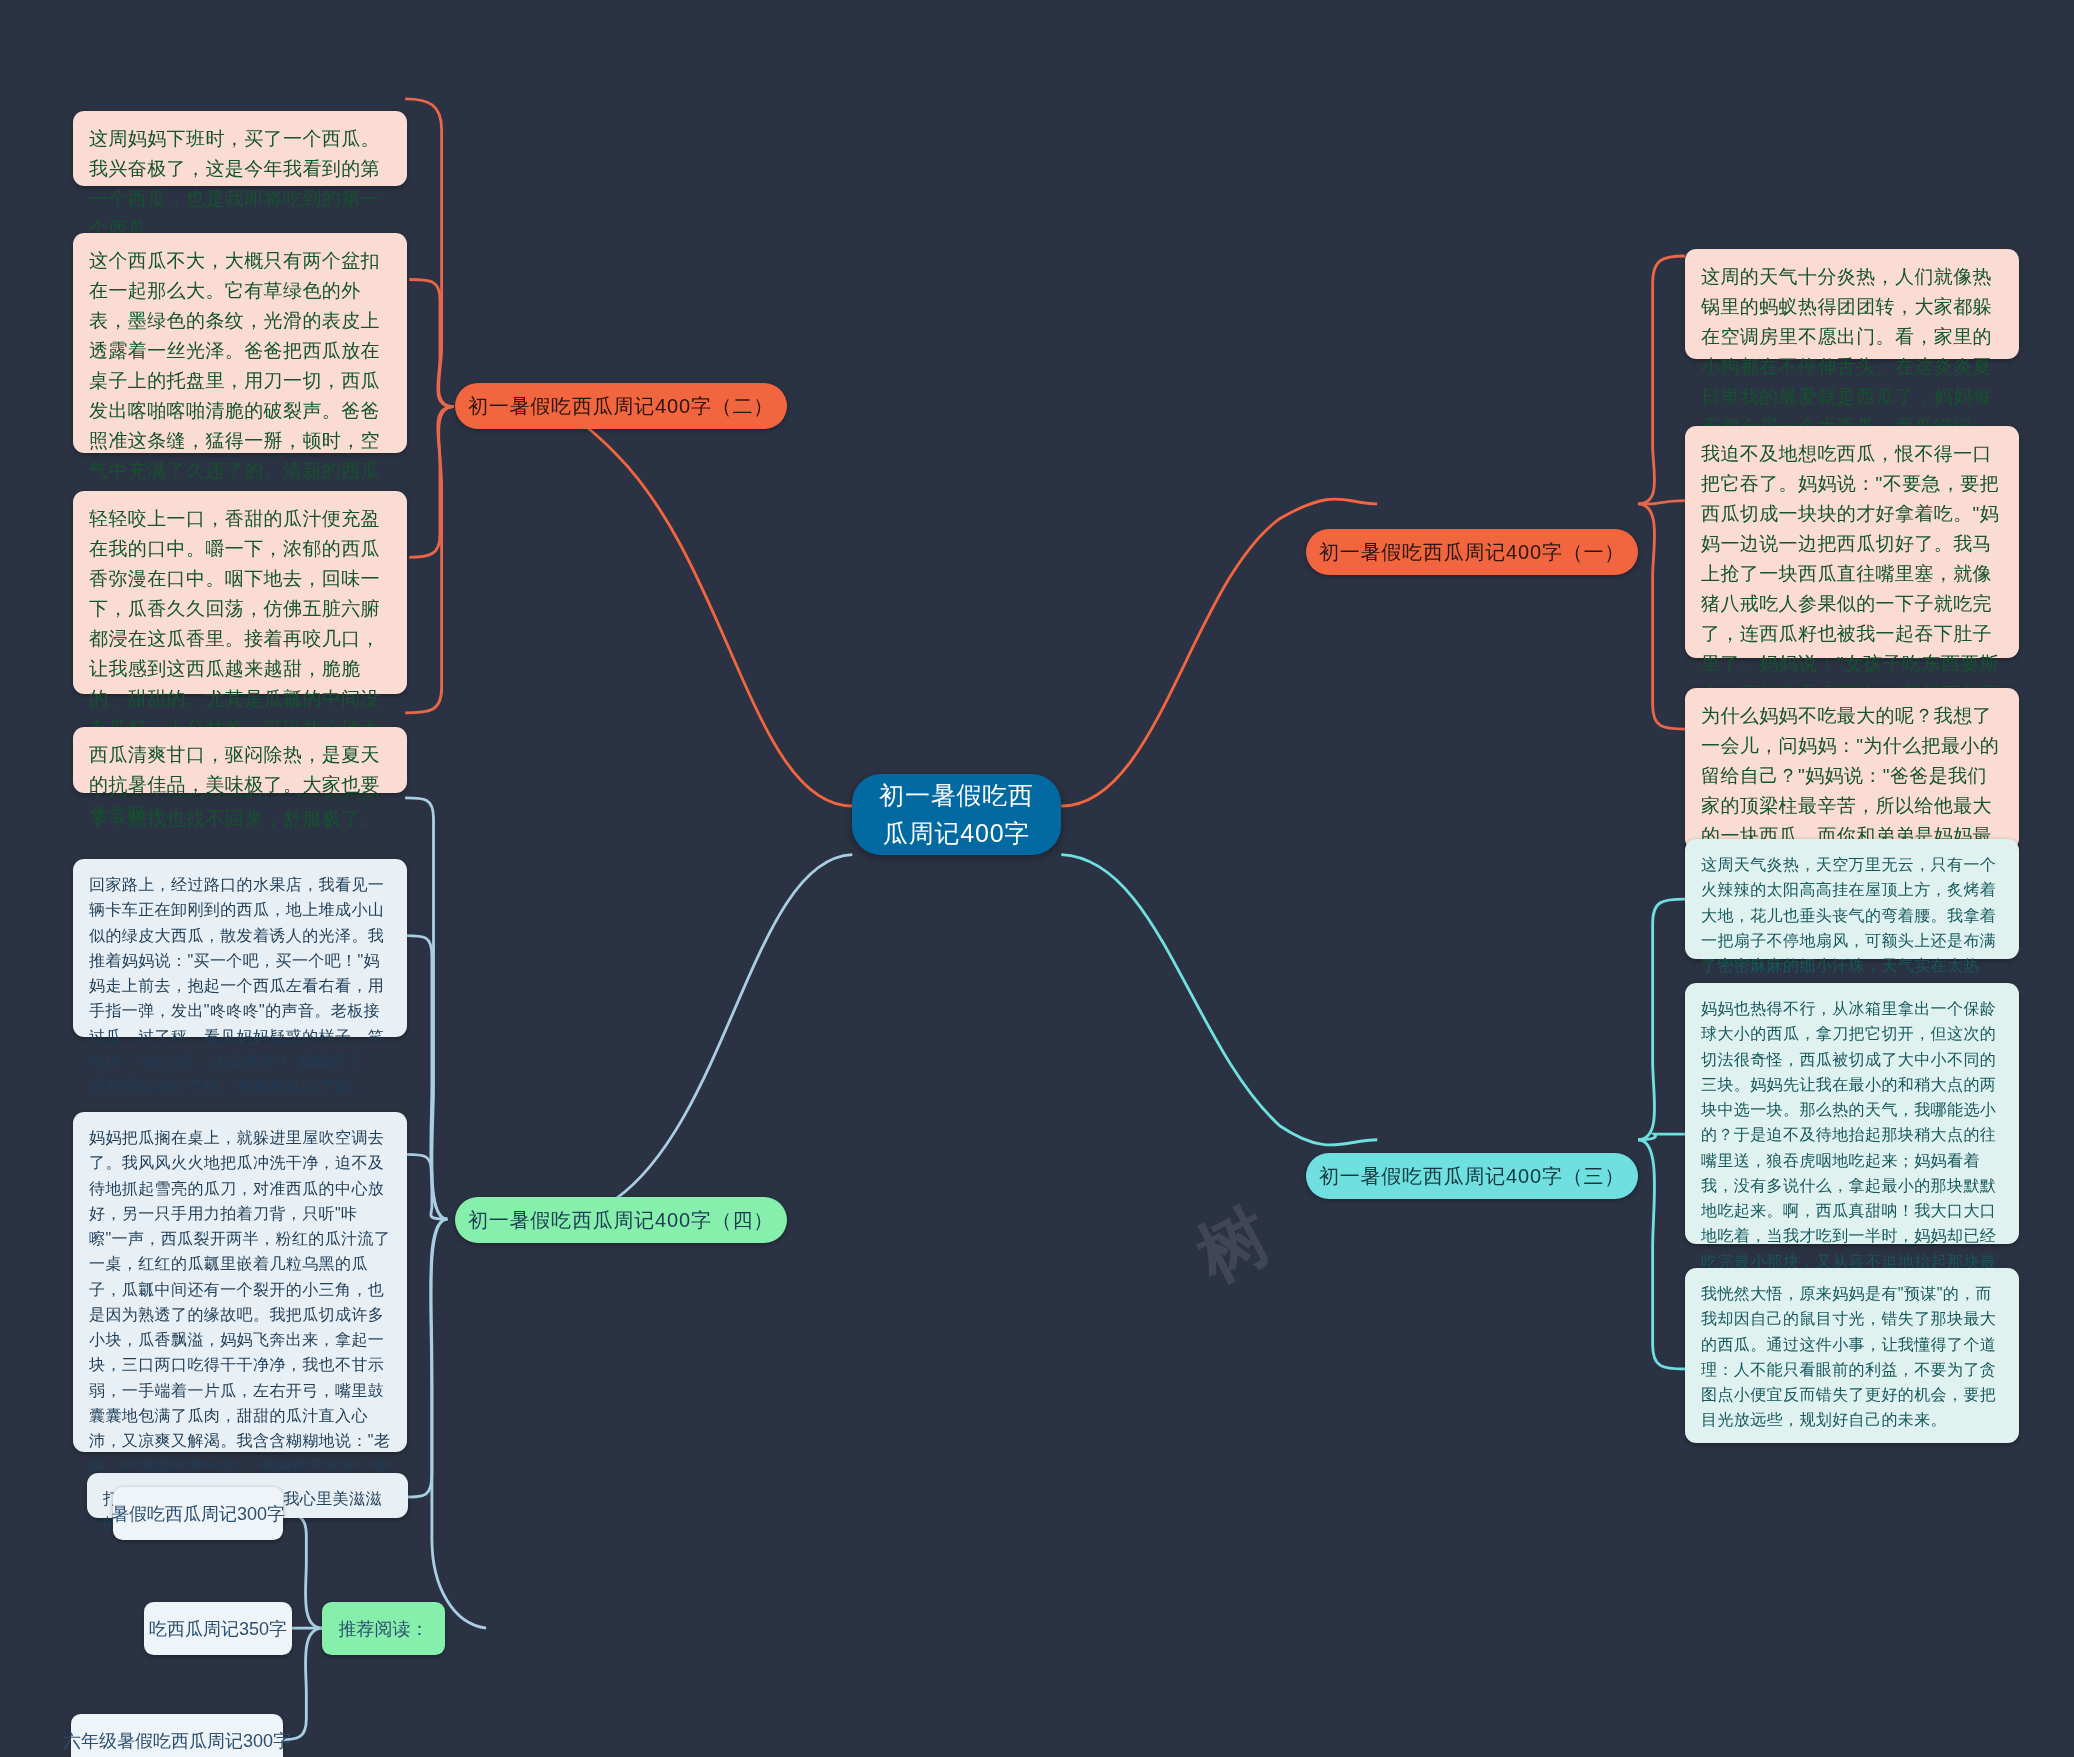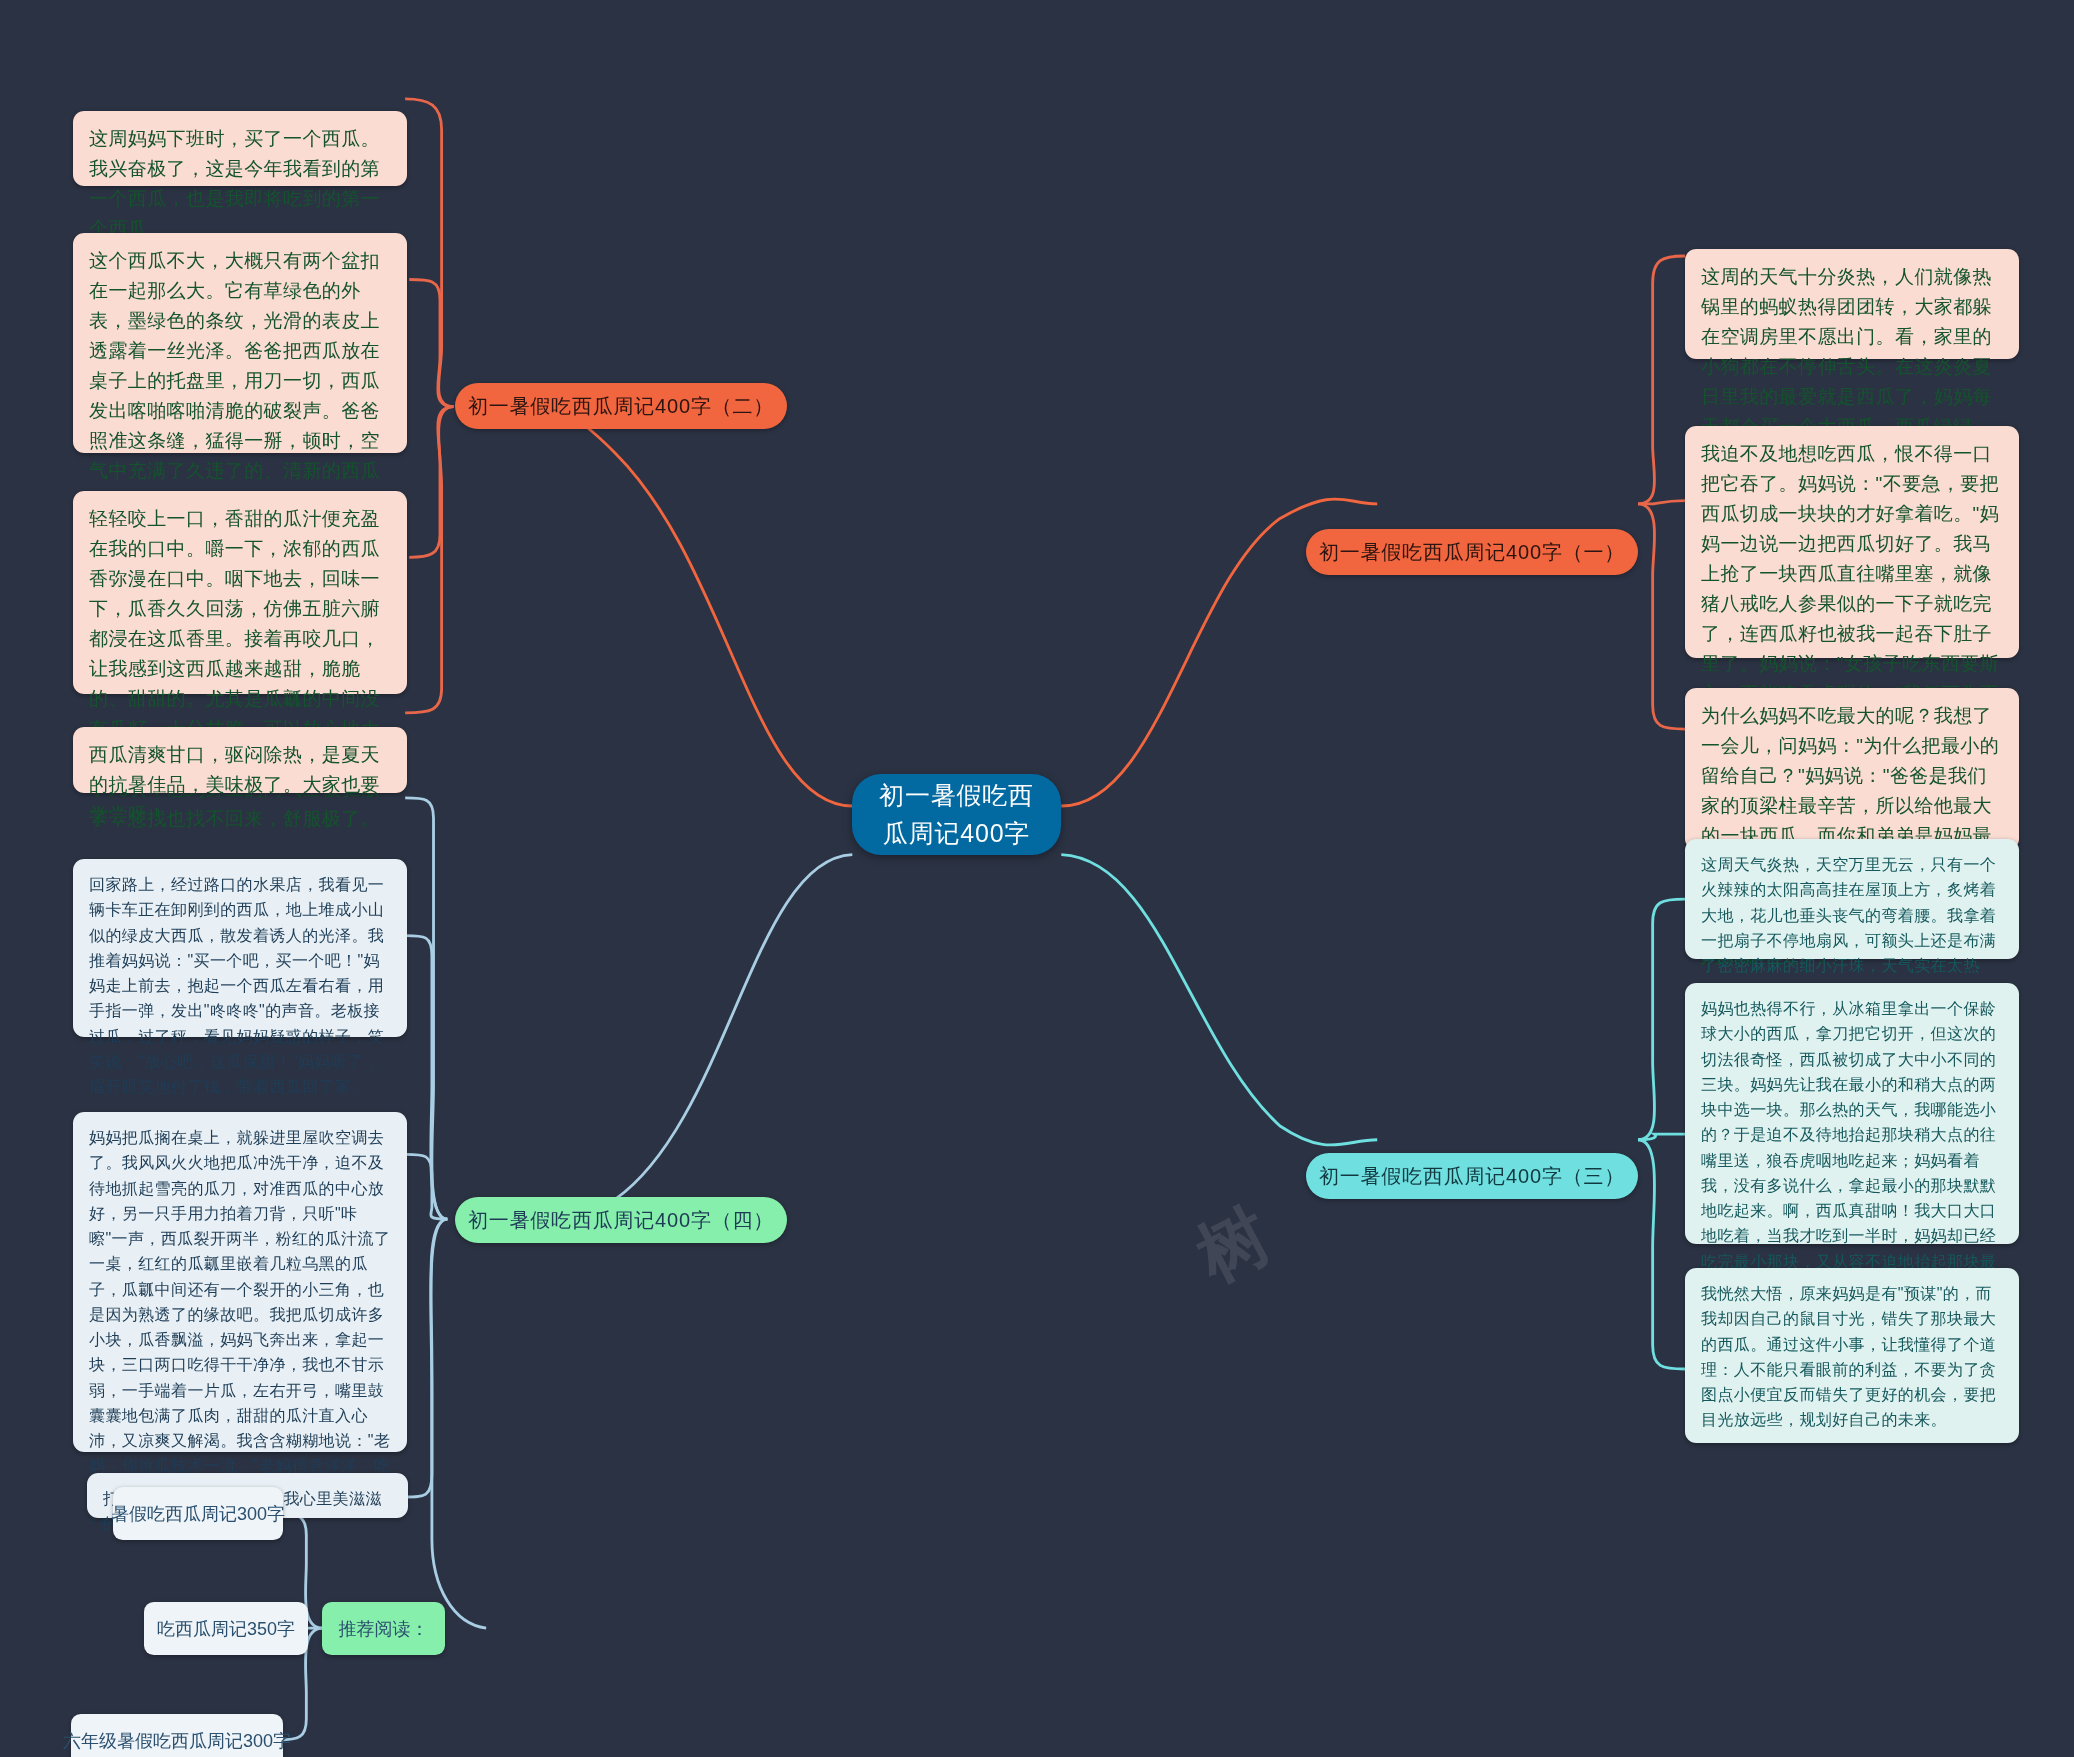--- a/index.html
+++ b/index.html
@@ -195,21 +195,21 @@
   </div>
 
   <div class="node rec hub" style="left:322px;top:1602px;width:123px;height:53px;">
     <span>推荐阅读：</span>
   </div>
 
   <div class="node rec" style="left:113px;top:1487px;width:170px;height:53px;">
     <span>暑假吃西瓜周记300字</span>
   </div>
 
-  <div class="node rec" style="left:144px;top:1602px;width:164px;height:53px;">
+  <div class="node rec" style="left:144px;top:1602px;width:148px;height:53px;">
     <span>吃西瓜周记350字</span>
   </div>
 
   <div class="node rec" style="left:71px;top:1714px;width:212px;height:53px;">
     <span>六年级暑假吃西瓜周记300字</span>
   </div>
 
 </div>
 
 

